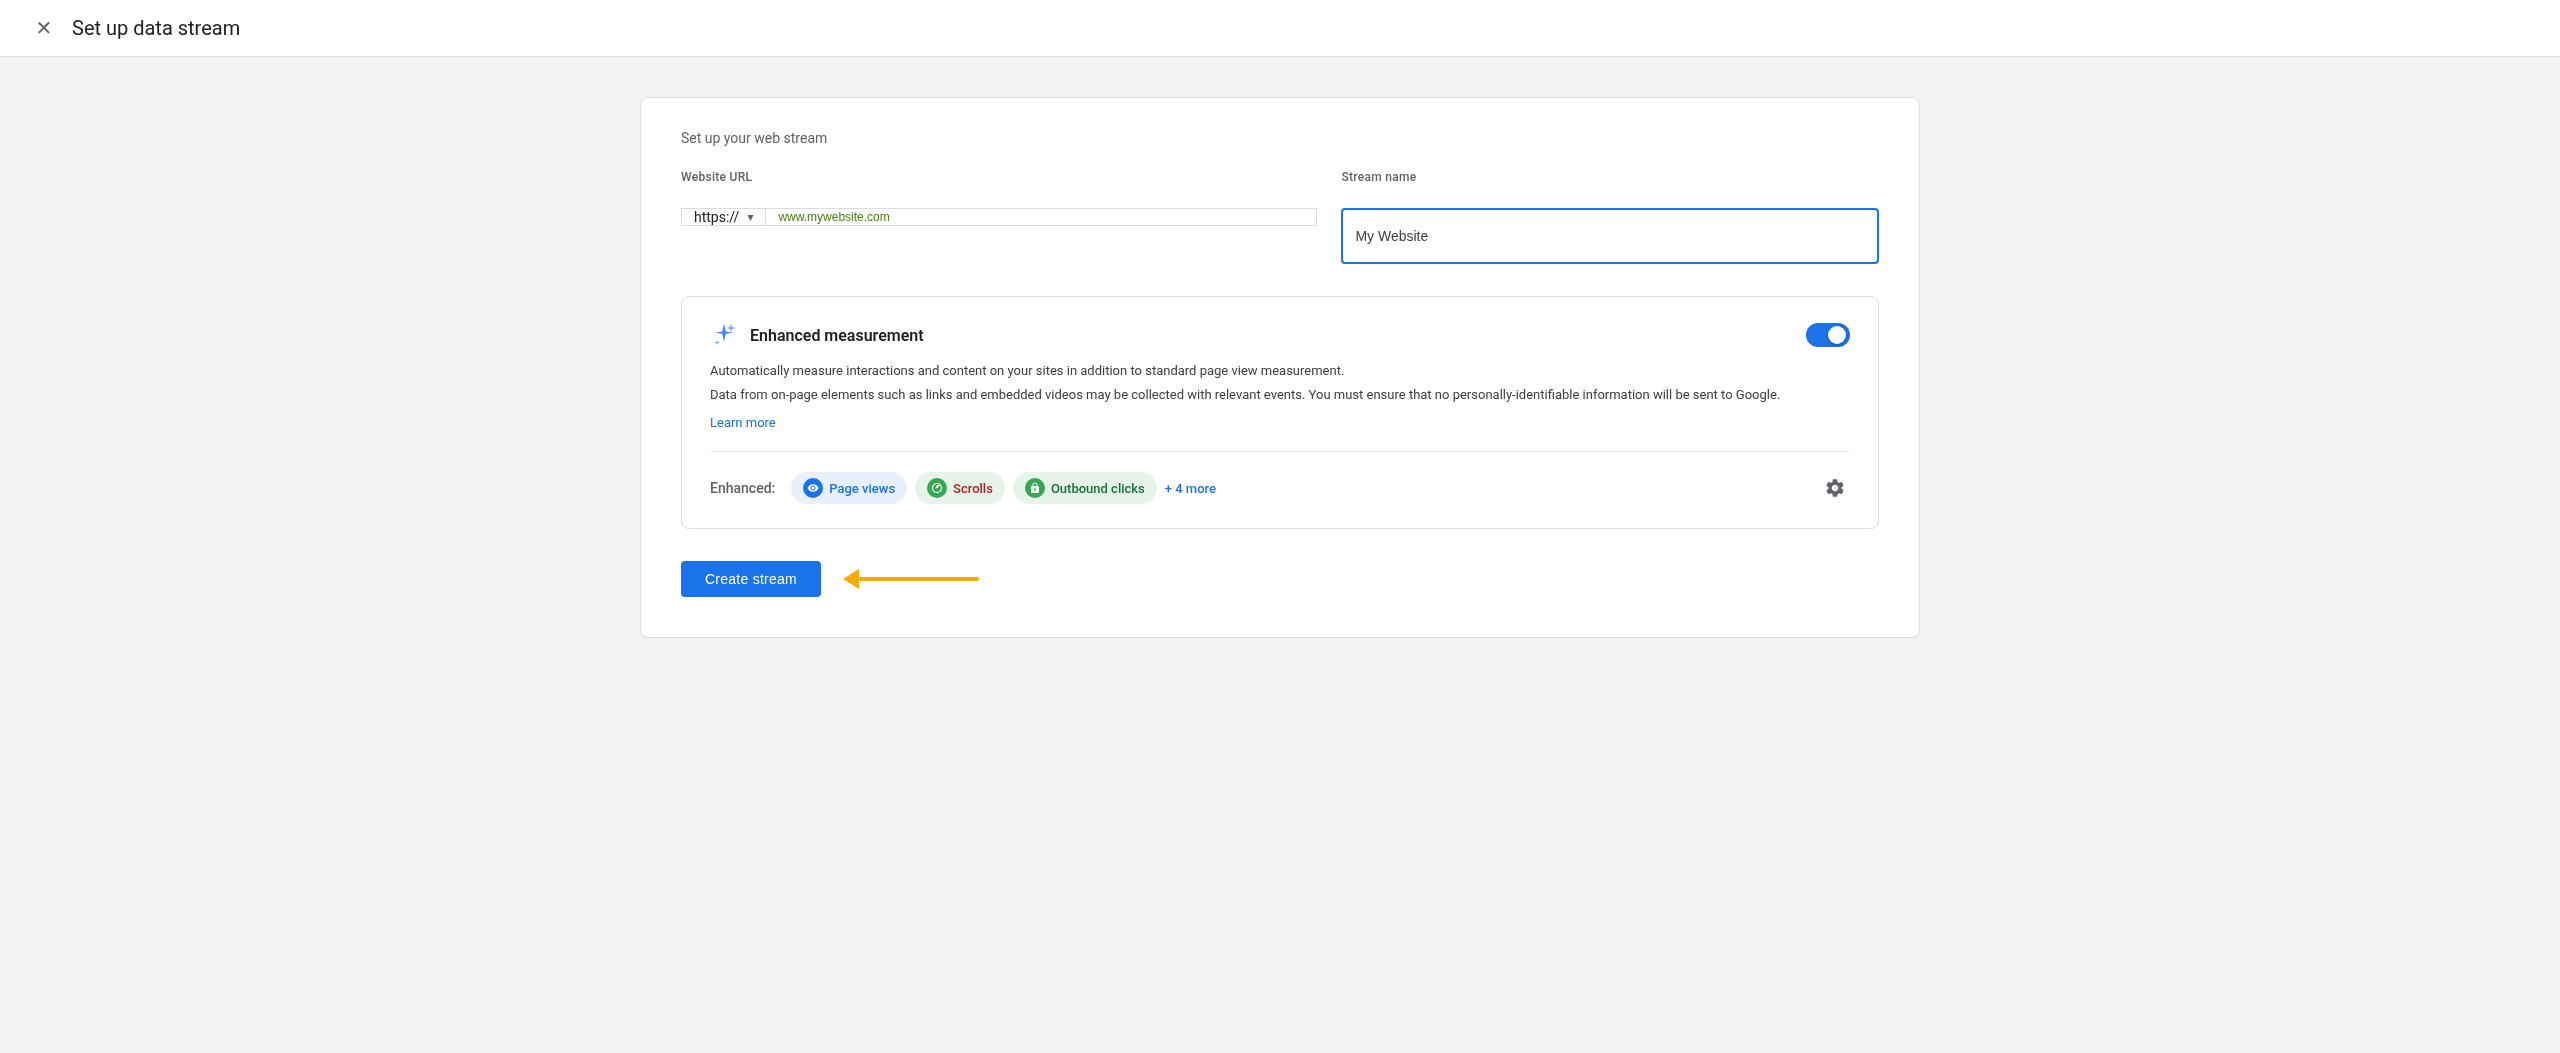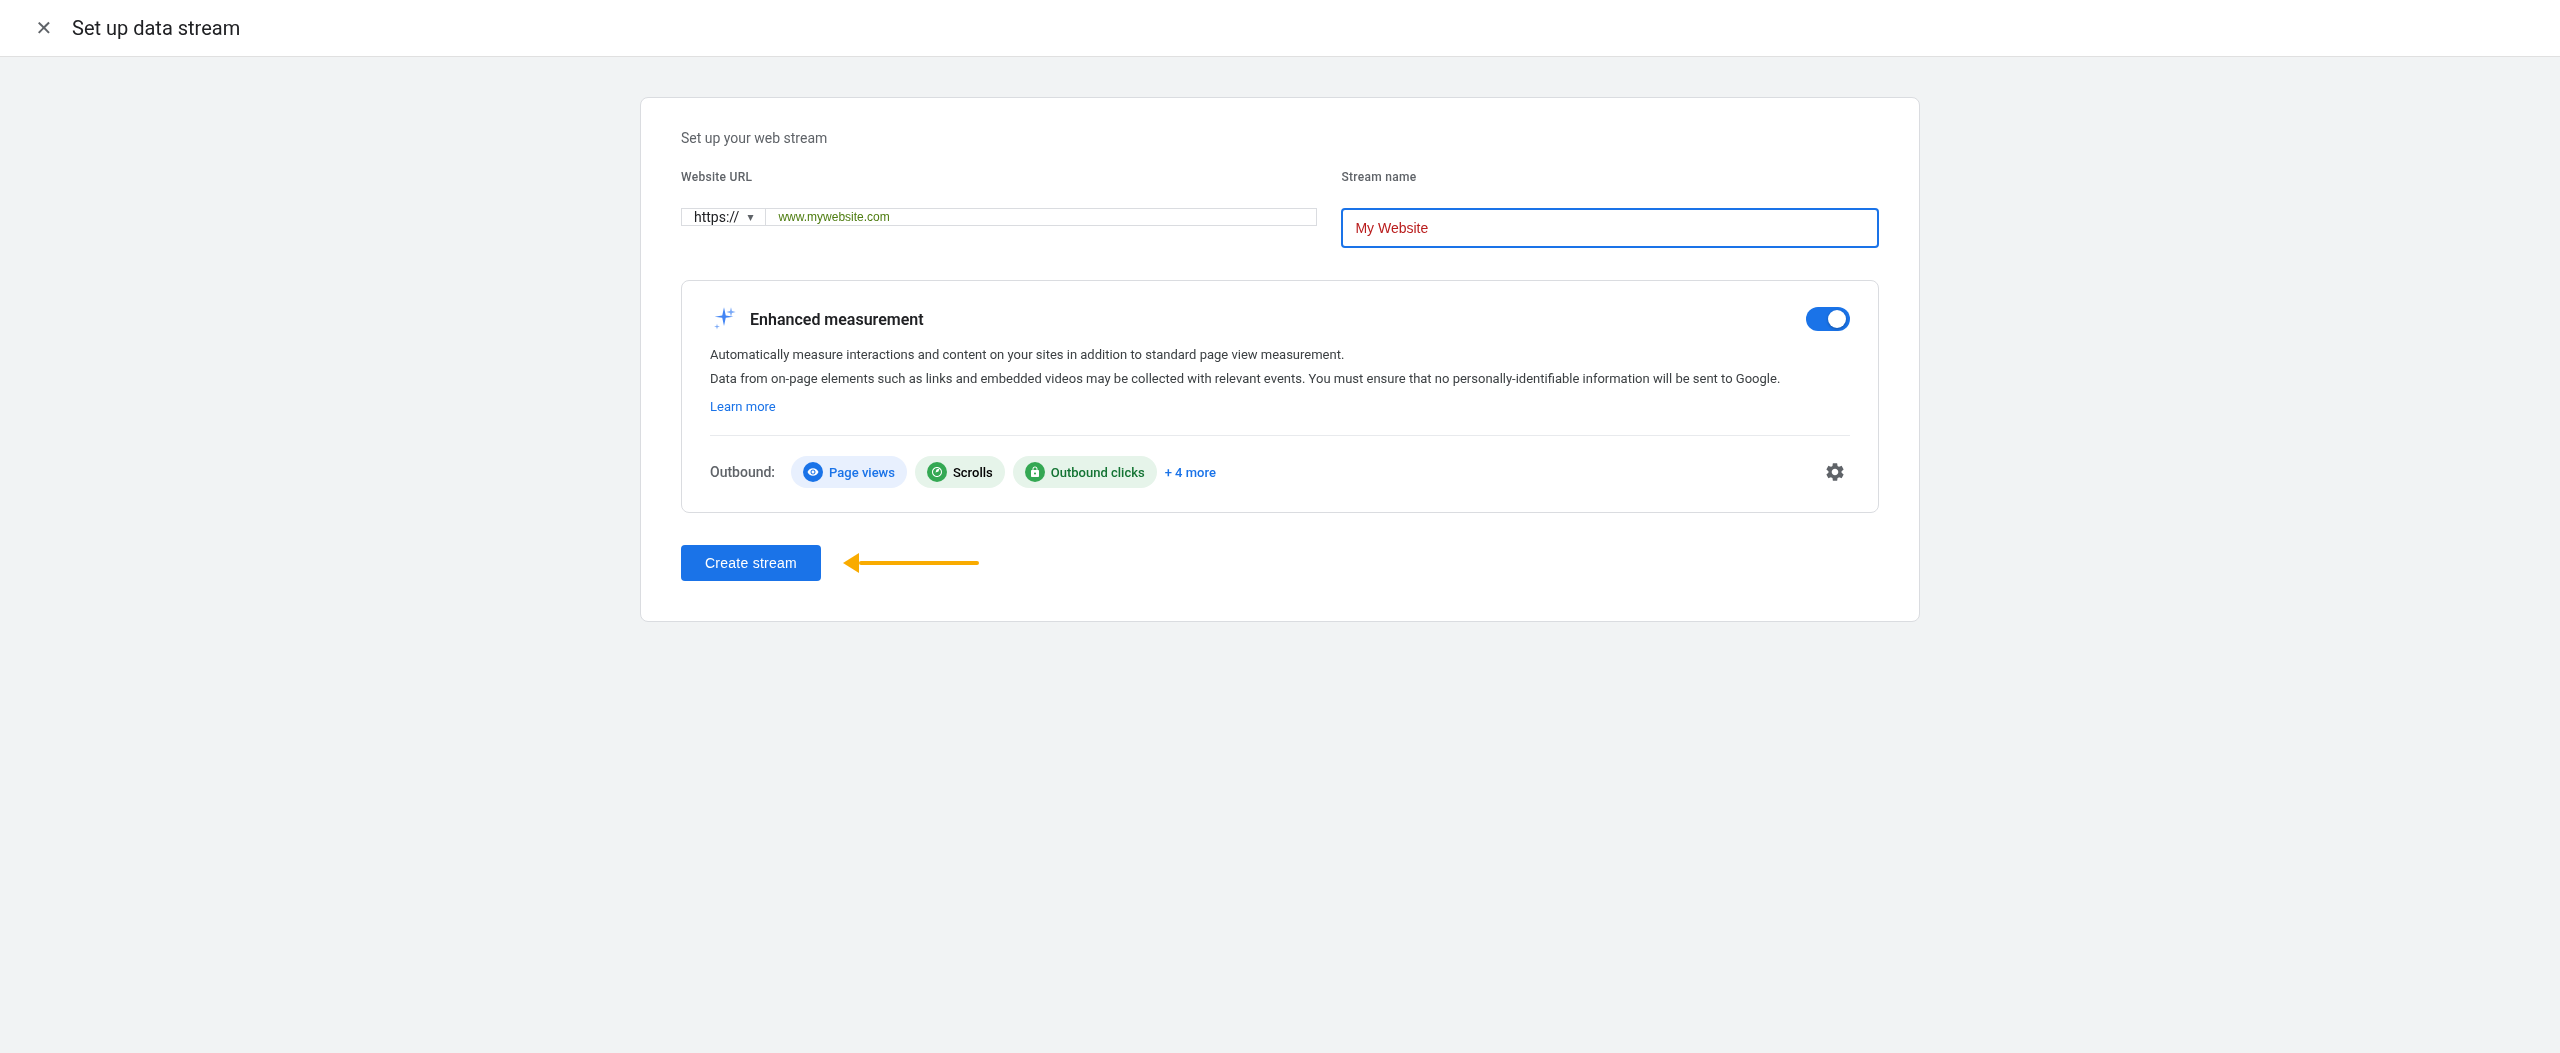--- a/index.html
+++ b/index.html
@@ -122,26 +122,26 @@
 
     .website-url-group {
       flex: 1;
     }
 
     .stream-name-group {
       flex: 1;
     }
 
     .stream-name-input {
-      height: 40px;
+      height: 56px;
       border: 2px solid #1a73e8;
       border-radius: 4px;
       padding: 0 12px;
       font-size: 14px;
-      color: #b91c1c;
+      color: #404040;
       outline: none;
       width: 100%;
     }
 
     .enhanced-card {
       border: 1px solid #dadce0;
       border-radius: 8px;
       padding: 24px 28px;
       margin-bottom: 32px;
     }
@@ -258,21 +258,21 @@
       font-weight: 500;
     }
 
     .chip-page-views {
       background: #e8f0fe;
       color: #1a73e8;
     }
 
     .chip-scrolls {
       background: #e6f4ea;
-      color: #000000;
+      color: #b91c1c;
       text-align: right;
     }
 
     .chip-outbound {
       background: #e6f4ea;
       color: #137333;
     }
 
     .chip-icon-page-views {
       background: #1a73e8;
@@ -419,21 +419,21 @@
           <span class="toggle-check">✓</span>
         </div>
       </div>
 
       <p class="enhanced-description">Automatically measure interactions and content on your sites in addition to standard page view measurement.</p>
       <p class="enhanced-note">Data from on-page elements such as links and embedded videos may be collected with relevant events. You must ensure that no personally-identifiable information will be sent to Google.</p>
       <a class="learn-more">Learn more</a>
 
       
       <div class="measuring-row">
-        <span class="measuring-label">Outbound:</span>
+        <span class="measuring-label">Enhanced:</span>
         <div class="measuring-chips">
 
           <div class="chip chip-page-views">
             <div class="chip-icon-page-views">
               <svg width="12" height="12" viewBox="0 0 24 24" fill="white">
                 <path d="M12 4.5C7 4.5 2.73 7.61 1 12c1.73 4.39 6 7.5 11 7.5s9.27-3.11 11-7.5c-1.73-4.39-6-7.5-11-7.5zM12 17c-2.76 0-5-2.24-5-5s2.24-5 5-5 5 2.24 5 5-2.24 5-5 5zm0-8c-1.66 0-3 1.34-3 3s1.34 3 3 3 3-1.34 3-3-1.34-3-3-3z"></path>
               </svg>
             </div>
             <span>Page views</span>
           </div>

